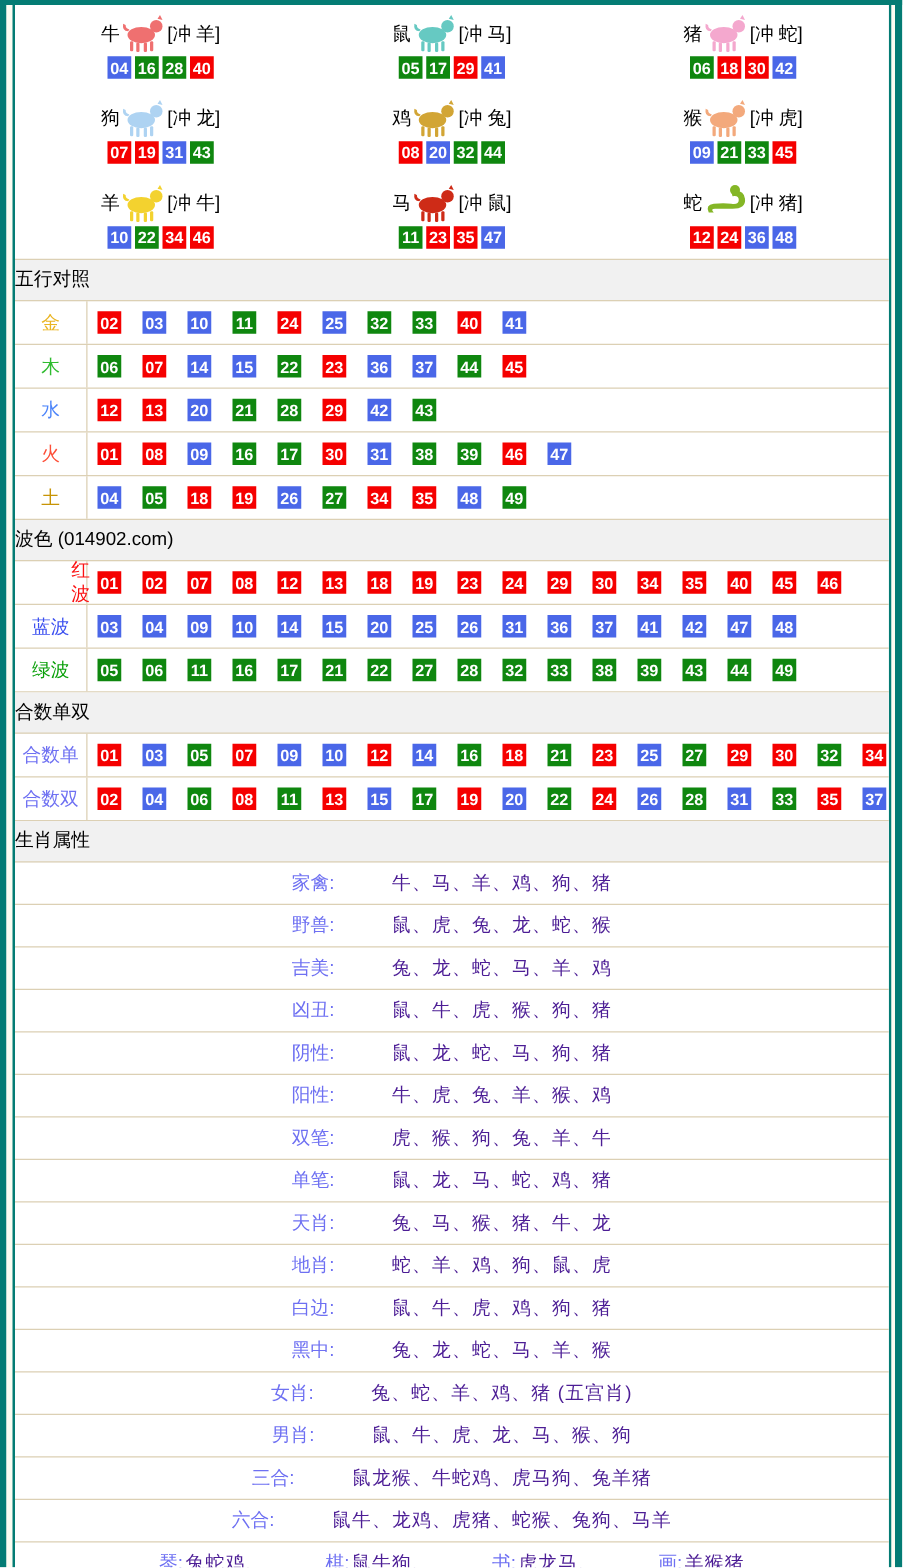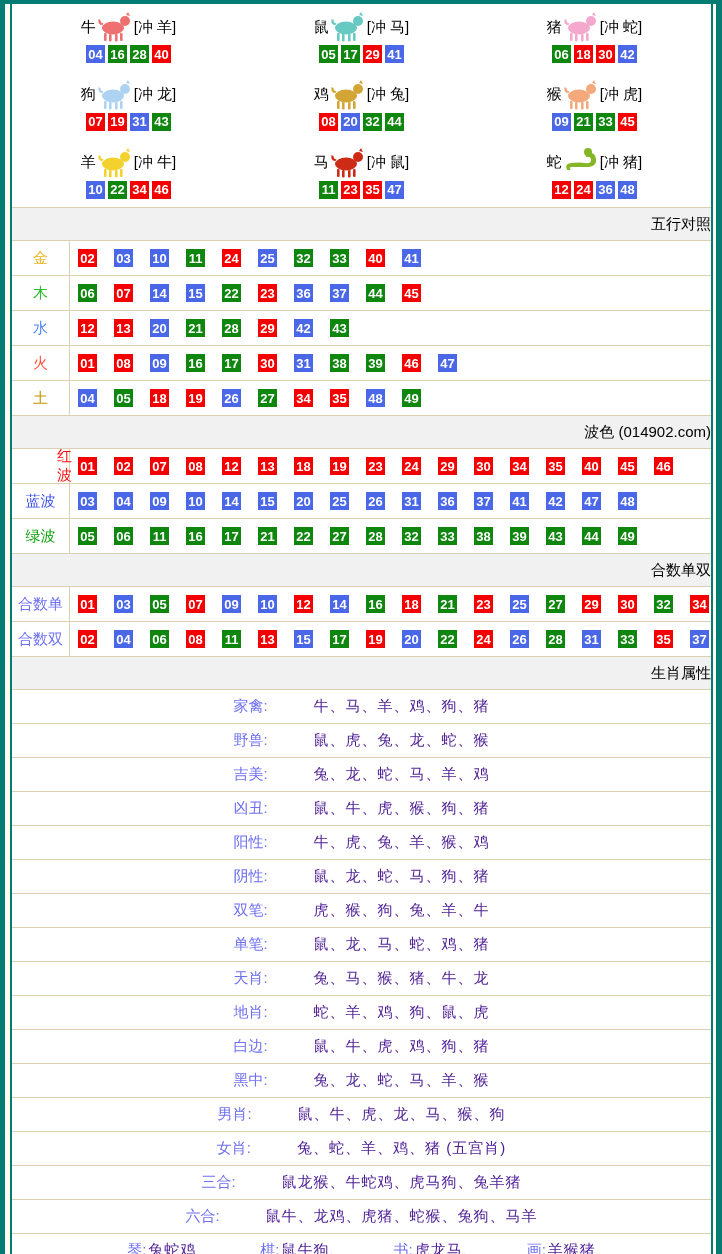--- a/index.html
+++ b/index.html
@@ -25,21 +25,21 @@
   .z-img { display: inline-flex; align-items: center; }
   .z-balls { display: flex; gap: 3px; }
 
   .ball { min-width: 19px; height: 18px; padding: 0 1px; display: inline-flex; align-items: center;
           justify-content: center; color: #fff; font-size: 13px; font-weight: bold; }
   .ball-red   { background: var(--ball_red); }
   .ball-blue  { background: var(--ball_blue); }
   .ball-green { background: var(--ball_green); }
 
   
-  .sec-header { height: 33px; line-height: 32px; text-align: right; font-size: 15px; color: #000;
+  .sec-header { height: 33px; line-height: 32px; text-align: left; font-size: 15px; color: #000;
                 background: var(--header_bg); border-bottom: 1px solid var(--tan); }
   .num-row { height: 35px; display: flex; align-items: stretch; border-bottom: 1px solid var(--tan); }
   .row-label { width: 58px; display: flex; align-items: center; justify-content: center;
                font-size: 15px; border-right: 1px solid var(--tan); flex: none; }
   .balls { display: flex; gap: 17px; padding-left: 8px; align-items: center; }
   .attr-row { height: 34px; display: flex; align-items: center; justify-content: center;
               font-size: 15px; border-bottom: 1px solid var(--tan); gap: 40px; }
   .attr-label { color: var(--label_blue); margin-right: 6px; }
   .attr-value { color: #4c1d95; letter-spacing: 1px; }
   .seg { display: inline-flex; margin: 0 4px; }
@@ -509,28 +509,28 @@
       </div>
     <div class="attr-row">
         <span class="attr-label">吉美:</span>
         <span class="attr-value">兔、龙、蛇、马、羊、鸡</span>
       </div>
     <div class="attr-row">
         <span class="attr-label">凶丑:</span>
         <span class="attr-value">鼠、牛、虎、猴、狗、猪</span>
       </div>
     <div class="attr-row">
+        <span class="attr-label">阴性:</span>
+        <span class="attr-value">鼠、龙、蛇、马、狗、猪</span>
+      </div>
+    <div class="attr-row">
         <span class="attr-label">阳性:</span>
         <span class="attr-value">牛、虎、兔、羊、猴、鸡</span>
       </div>
     <div class="attr-row">
-        <span class="attr-label">阴性:</span>
-        <span class="attr-value">鼠、龙、蛇、马、狗、猪</span>
-      </div>
-    <div class="attr-row">
         <span class="attr-label">双笔:</span>
         <span class="attr-value">虎、猴、狗、兔、羊、牛</span>
       </div>
     <div class="attr-row">
         <span class="attr-label">单笔:</span>
         <span class="attr-value">鼠、龙、马、蛇、鸡、猪</span>
       </div>
     <div class="attr-row">
         <span class="attr-label">天肖:</span>
         <span class="attr-value">兔、马、猴、猪、牛、龙</span>
@@ -541,26 +541,26 @@
       </div>
     <div class="attr-row">
         <span class="attr-label">白边:</span>
         <span class="attr-value">鼠、牛、虎、鸡、狗、猪</span>
       </div>
     <div class="attr-row">
         <span class="attr-label">黑中:</span>
         <span class="attr-value">兔、龙、蛇、马、羊、猴</span>
       </div>
     <div class="attr-row">
+        <span class="attr-label">女肖:</span>
+        <span class="attr-value">兔、蛇、羊、鸡、猪 (五宫肖)</span>
+      </div>
+    <div class="attr-row">
         <span class="attr-label">男肖:</span>
         <span class="attr-value">鼠、牛、虎、龙、马、猴、狗</span>
-      </div>
-    <div class="attr-row">
-        <span class="attr-label">女肖:</span>
-        <span class="attr-value">兔、蛇、羊、鸡、猪 (五宫肖)</span>
       </div>
     <div class="attr-row">
         <span class="attr-label">三合:</span>
         <span class="attr-value">鼠龙猴、牛蛇鸡、虎马狗、兔羊猪</span>
       </div>
     <div class="attr-row">
         <span class="attr-label">六合:</span>
         <span class="attr-value">鼠牛、龙鸡、虎猪、蛇猴、兔狗、马羊</span>
       </div>
 

